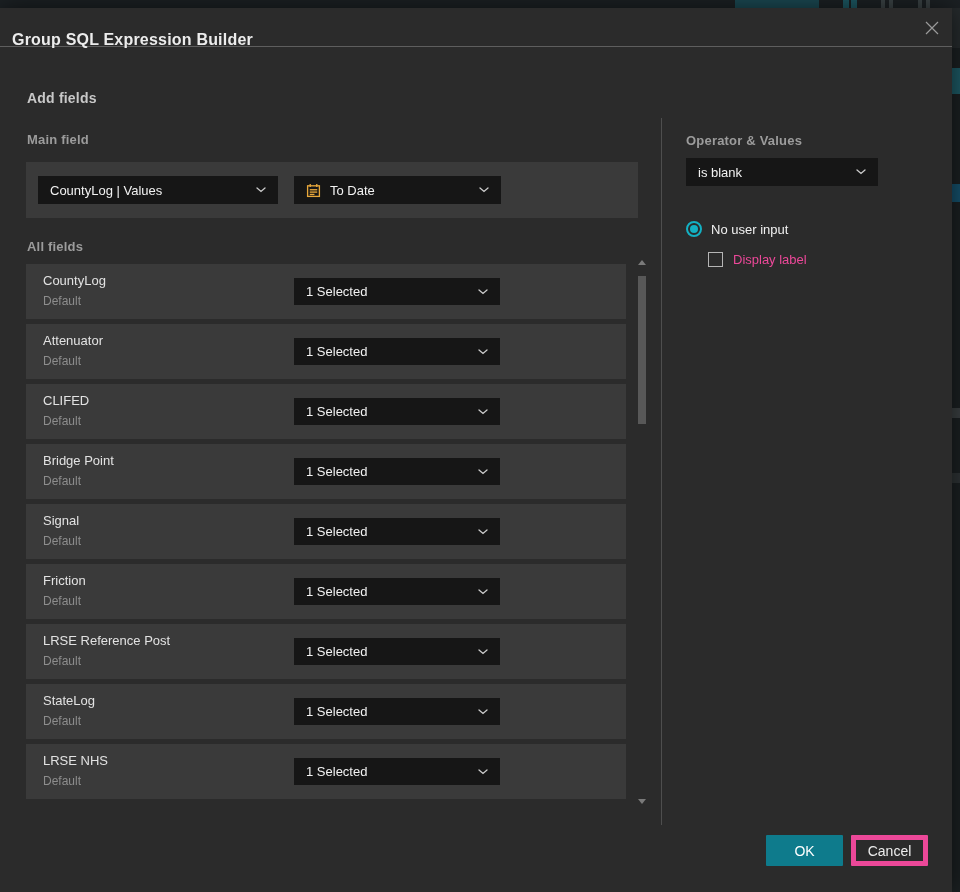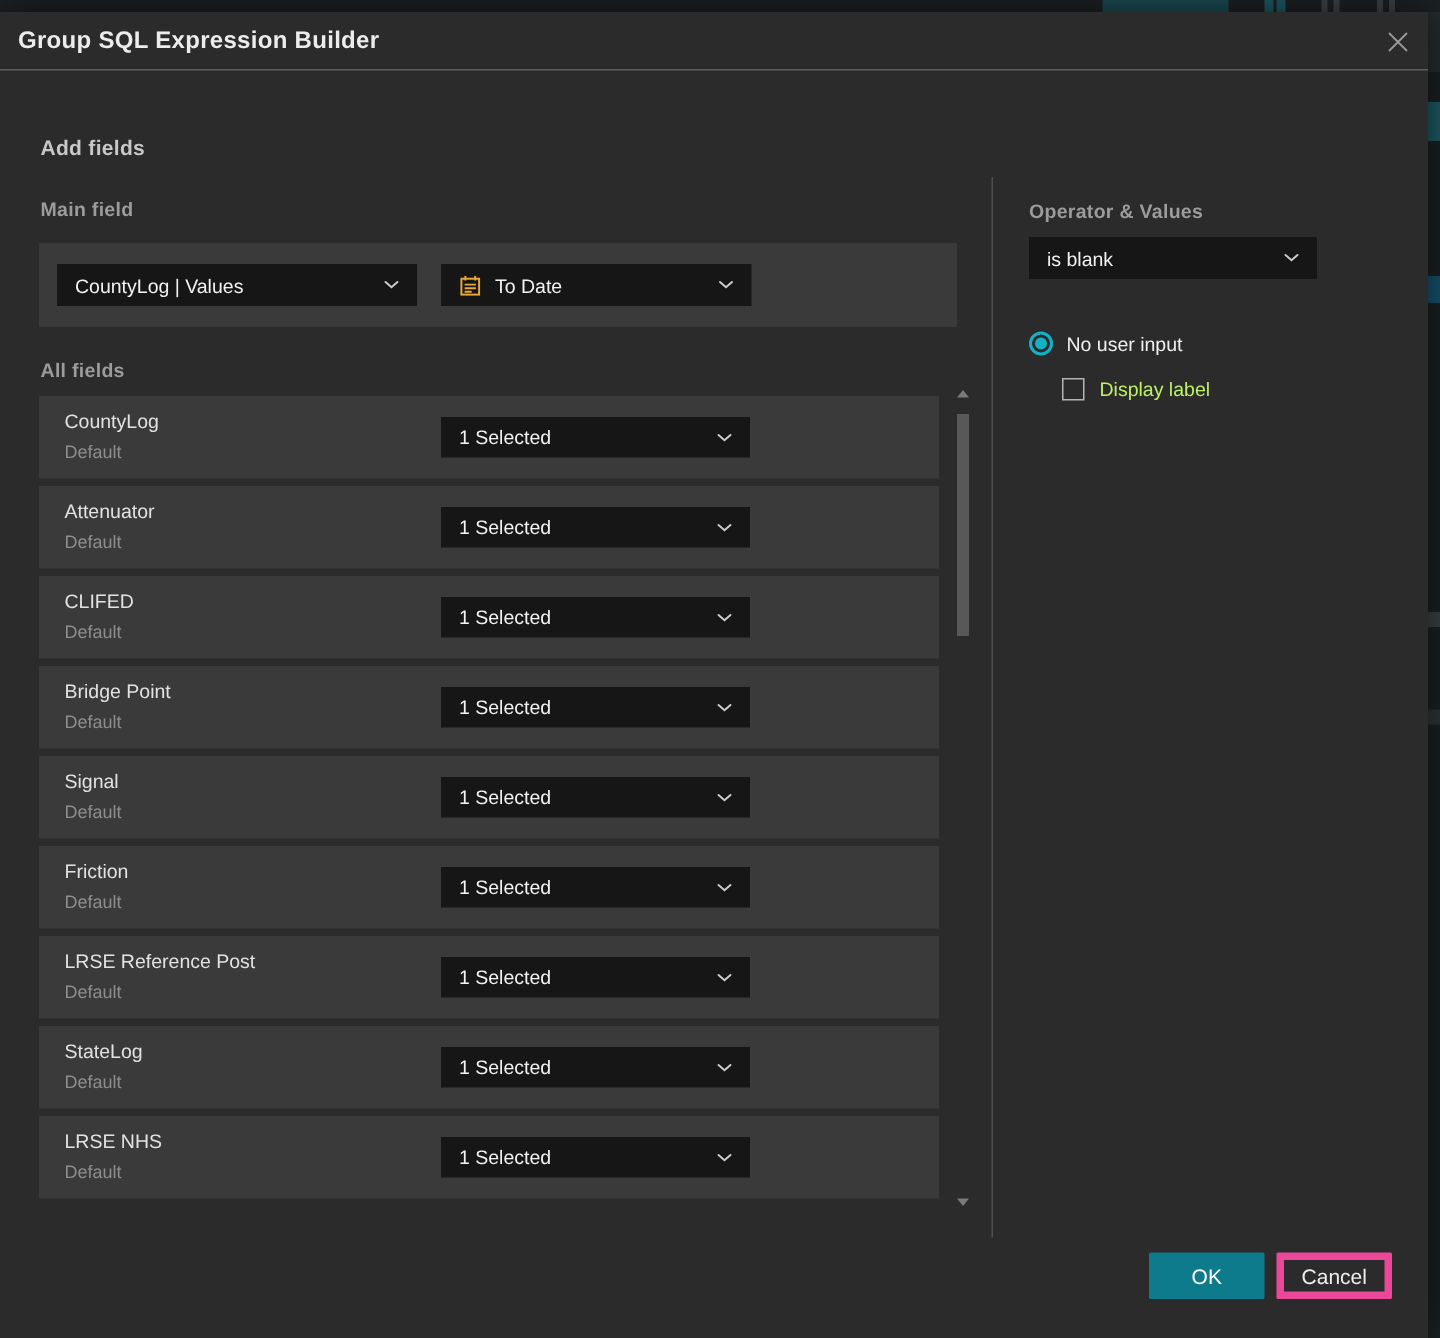--- a/index.html
+++ b/index.html
@@ -22,21 +22,21 @@
   .right-sliver { position:absolute; left:952px; top:8px; width:8px; height:884px; background:#1b2022; }
   .sliver-frag { position:absolute; left:0; width:8px; }
 
   
   .dialog {
     position:absolute; left:0; top:8px; width:952px; height:884px;
     background:#2b2b2b; box-shadow:0 0 24px rgba(0,0,0,.6);
   }
   .dlg-header { position:absolute; left:0; top:0; width:952px; height:39px; border-bottom:1px solid #5e5e5e; }
   .dlg-title {
-    position:absolute; left:12px; top:0; height:39px; line-height:39px;
+    position:absolute; left:12px; top:12px; height:39px; line-height:39px;
     font-size:16px; font-weight:bold; color:#ececec; letter-spacing:.2px;
   }
   .close-btn { position:absolute; left:920px; top:11px; width:24px; height:18px; cursor:pointer; display:flex; align-items:center; justify-content:center; }
 
   .h-add-fields { position:absolute; left:27px; top:82px; font-size:14px; font-weight:bold; color:#c8c8c8; letter-spacing:.2px; }
   .sub-label { position:absolute; font-size:13px; font-weight:bold; color:#9c9c9c; letter-spacing:.2px; }
   .lbl-main-field { left:27px; top:124px; }
   .lbl-all-fields { left:27px; top:231px; }
   .lbl-operator { left:686px; top:125px; }
 
@@ -78,21 +78,21 @@
     width:16px; height:16px; border-radius:50%; border:2px solid #13b1c3;
     position:relative; flex:none; background:#2b2b2b;
   }
   .radio::after {
     content:""; position:absolute; left:2px; top:2px; width:8px; height:8px;
     border-radius:50%; background:#13b1c3;
   }
   .radio-label { font-size:13px; color:#f0f0f0; }
   .check-row { position:absolute; left:708px; top:244px; display:flex; align-items:center; gap:10px; cursor:pointer; }
   .checkbox { width:15px; height:15px; border:1px solid #b5b5b5; background:transparent; flex:none; }
-  .check-label { font-size:13px; color:#bef264; }
+  .check-label { font-size:13px; color:#ec4899; }
 
   
   .btn { position:absolute; top:827px; width:77px; height:31px; font-size:14px; display:flex; align-items:center; justify-content:center; cursor:pointer; border-radius:1px; }
   .btn-ok { left:766px; background:#0e7b8c; color:#ffffff; }
   .btn-cancel { left:851px; background:transparent; border:5px solid #ec4899; color:#ededed; }
 </style>
 </head>
 <body>
 
 <div class="app-strip">

